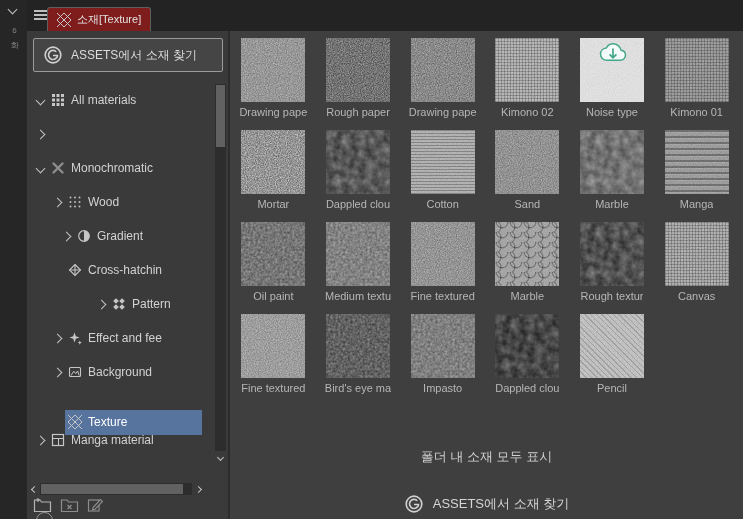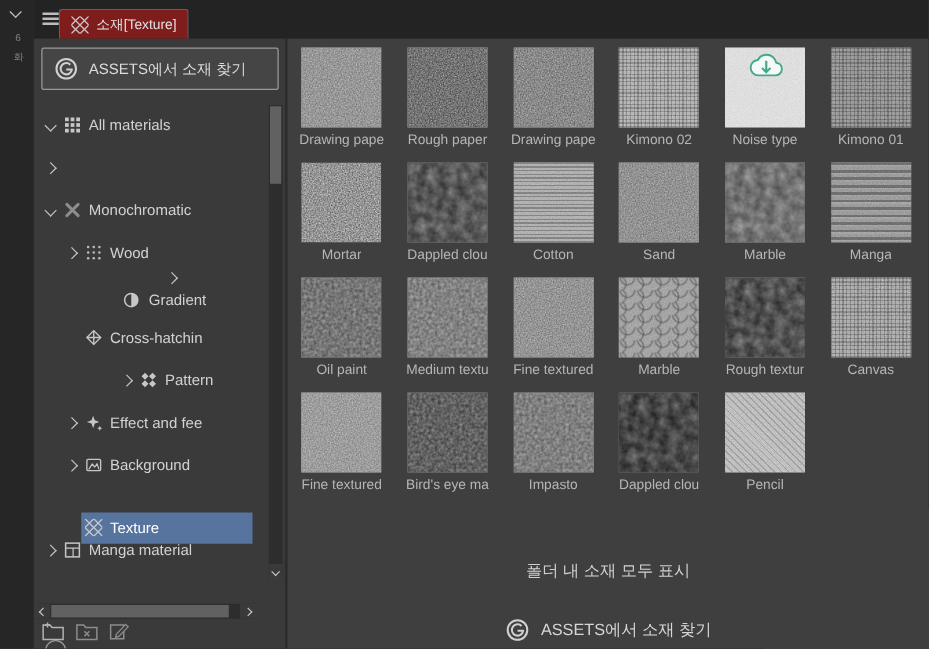--- a/index.html
+++ b/index.html
@@ -208,21 +208,21 @@
                   <circle cx="11.5" cy="7" r="1"></circle>
                   <circle cx="2.5" cy="11.5" r="1"></circle>
                   <circle cx="7" cy="11.5" r="1"></circle>
                   <circle cx="11.5" cy="11.5" r="1"></circle>
                 </g>
               </svg>
             </span>
             <span class="tree-label">Wood</span>
           </span>
         </div>
-        <div class="tree-row" style="padding-left: 32px; flex-direction: column;">
+        <div class="tree-row" style="padding-left: 32px;">
           <span class="chev-slot">
             <span class="chev rightc"></span>
           </span>
           <span class="row-core">
             <span class="tree-icon">
               <svg width="14" height="14" viewBox="0 0 14 14">
                 <circle cx="7" cy="7" r="5.3" fill="none" stroke="#c6c6c6" stroke-width="1.2"></circle>
                 <path d="M7,1.7 A5.3,5.3 0 0 1 7,12.3 Z" fill="#c6c6c6"></path>
               </svg>
             </span>

